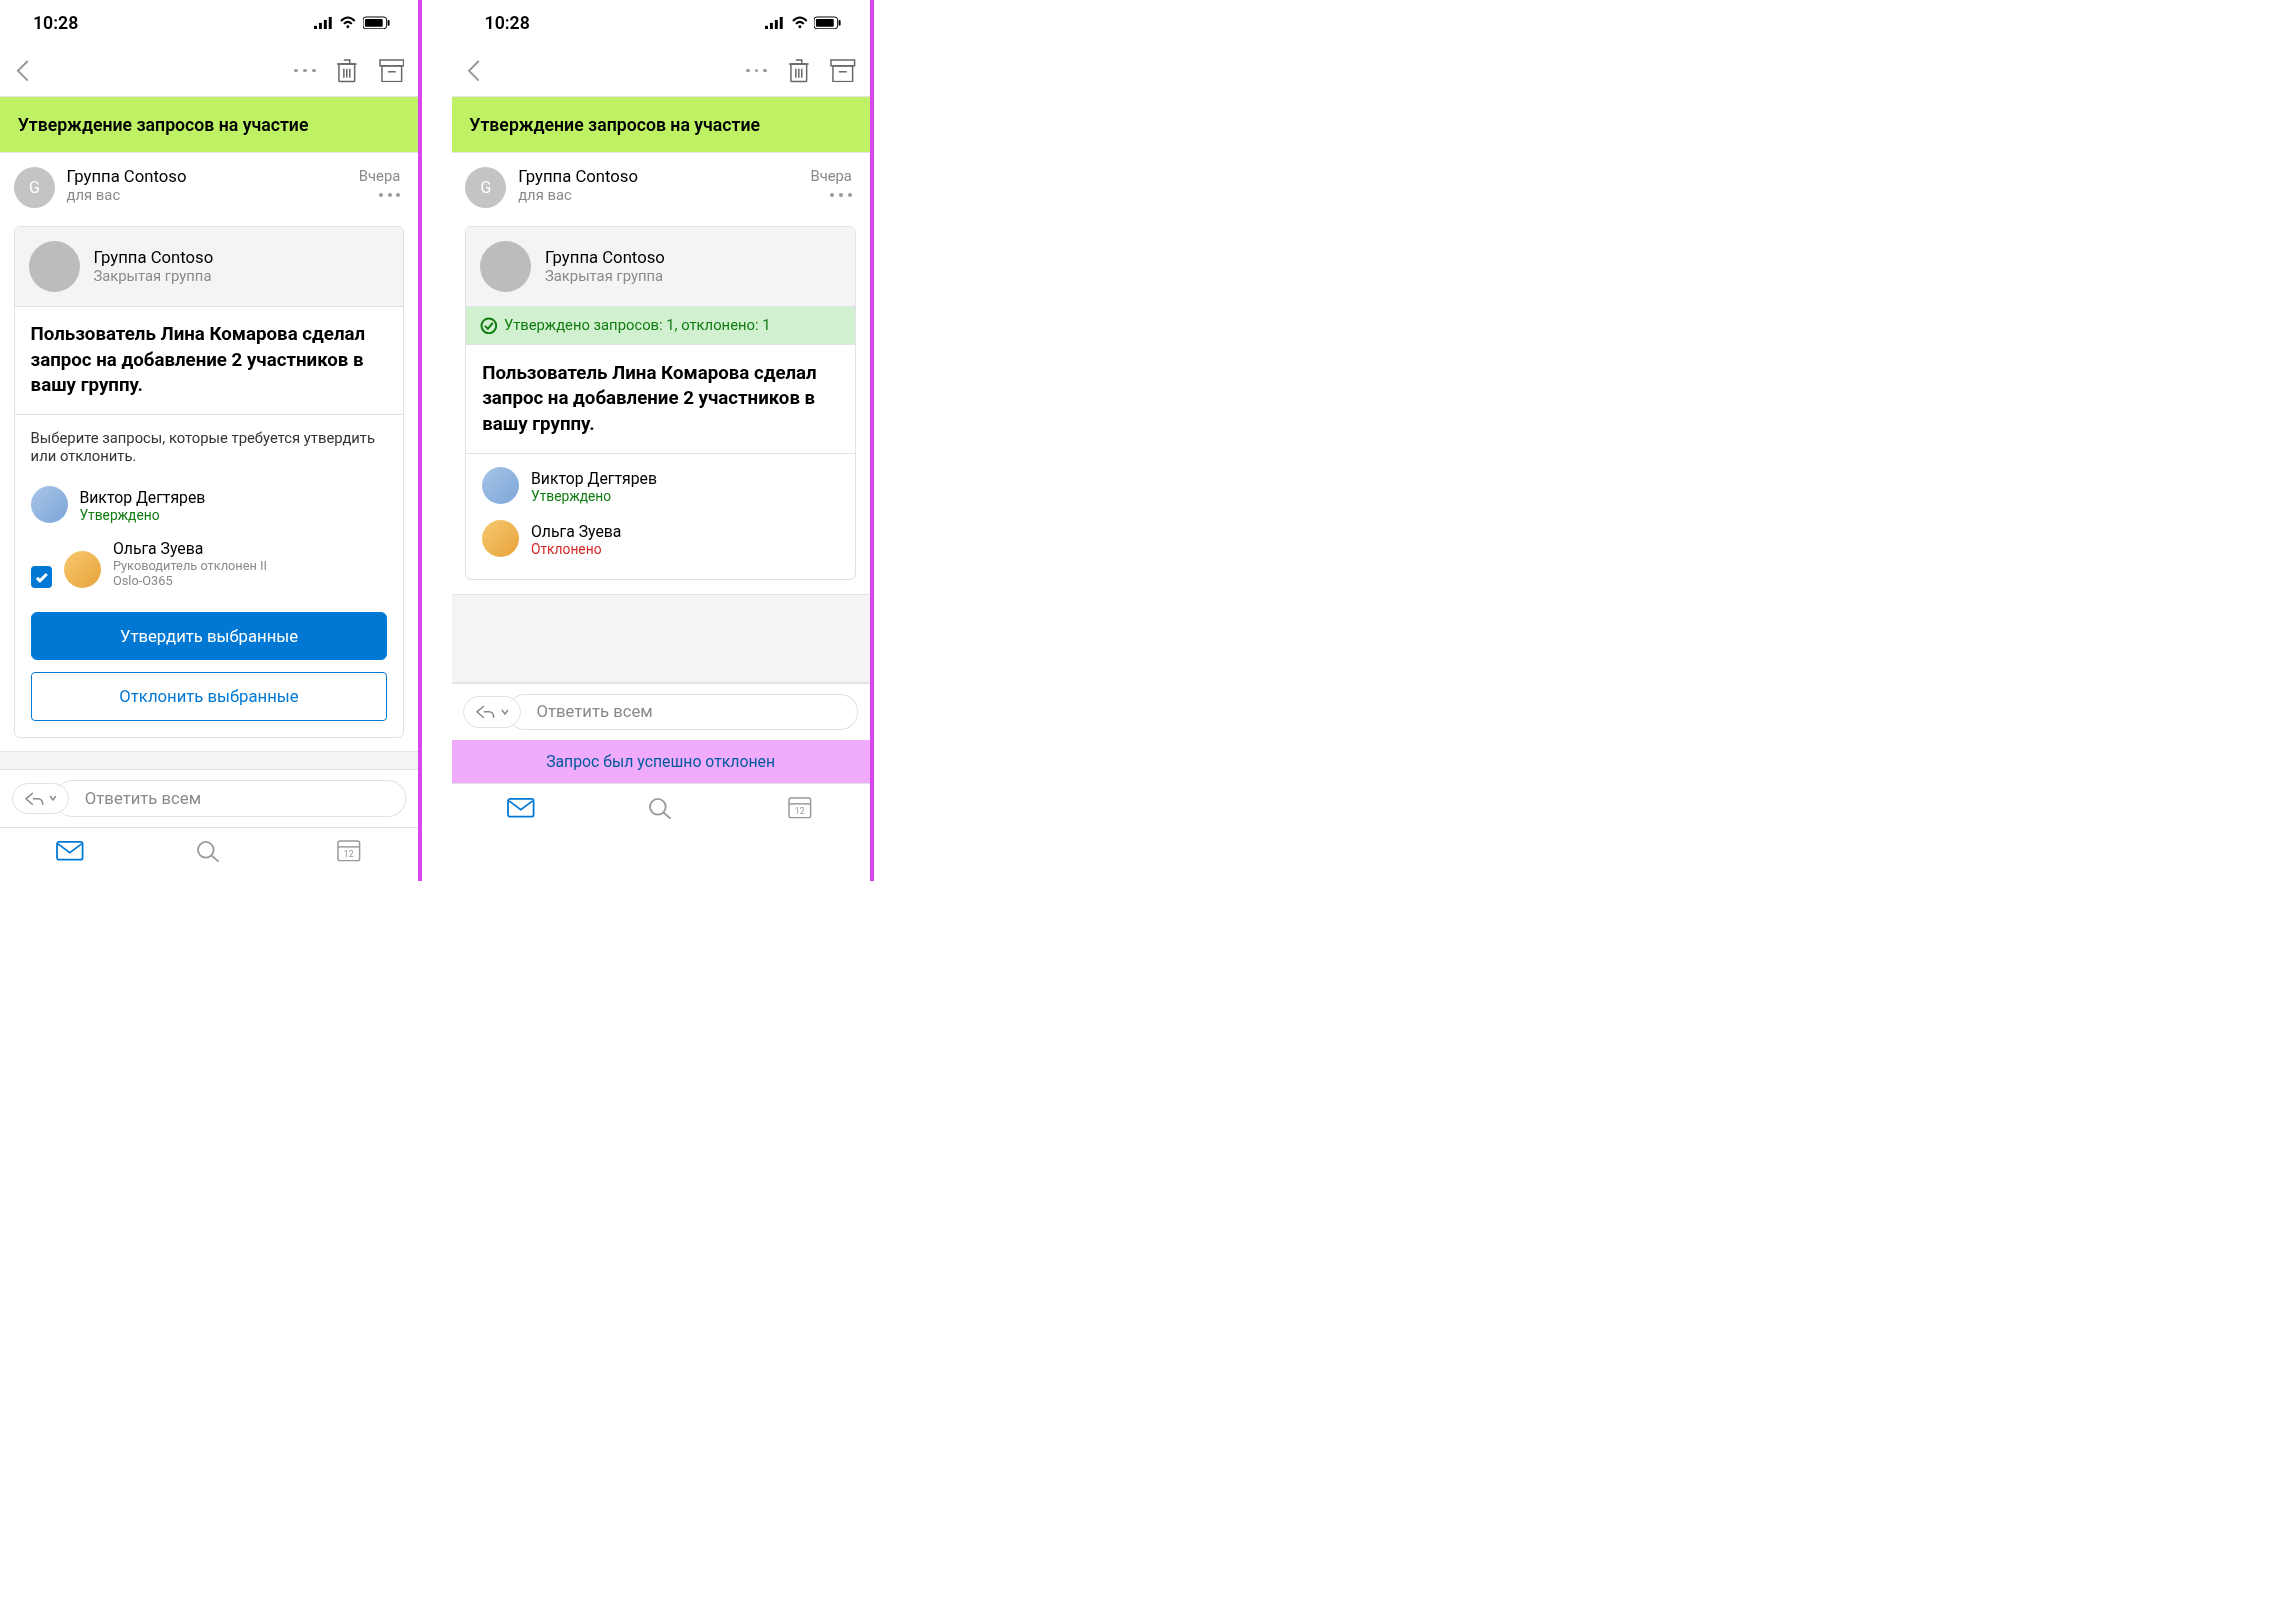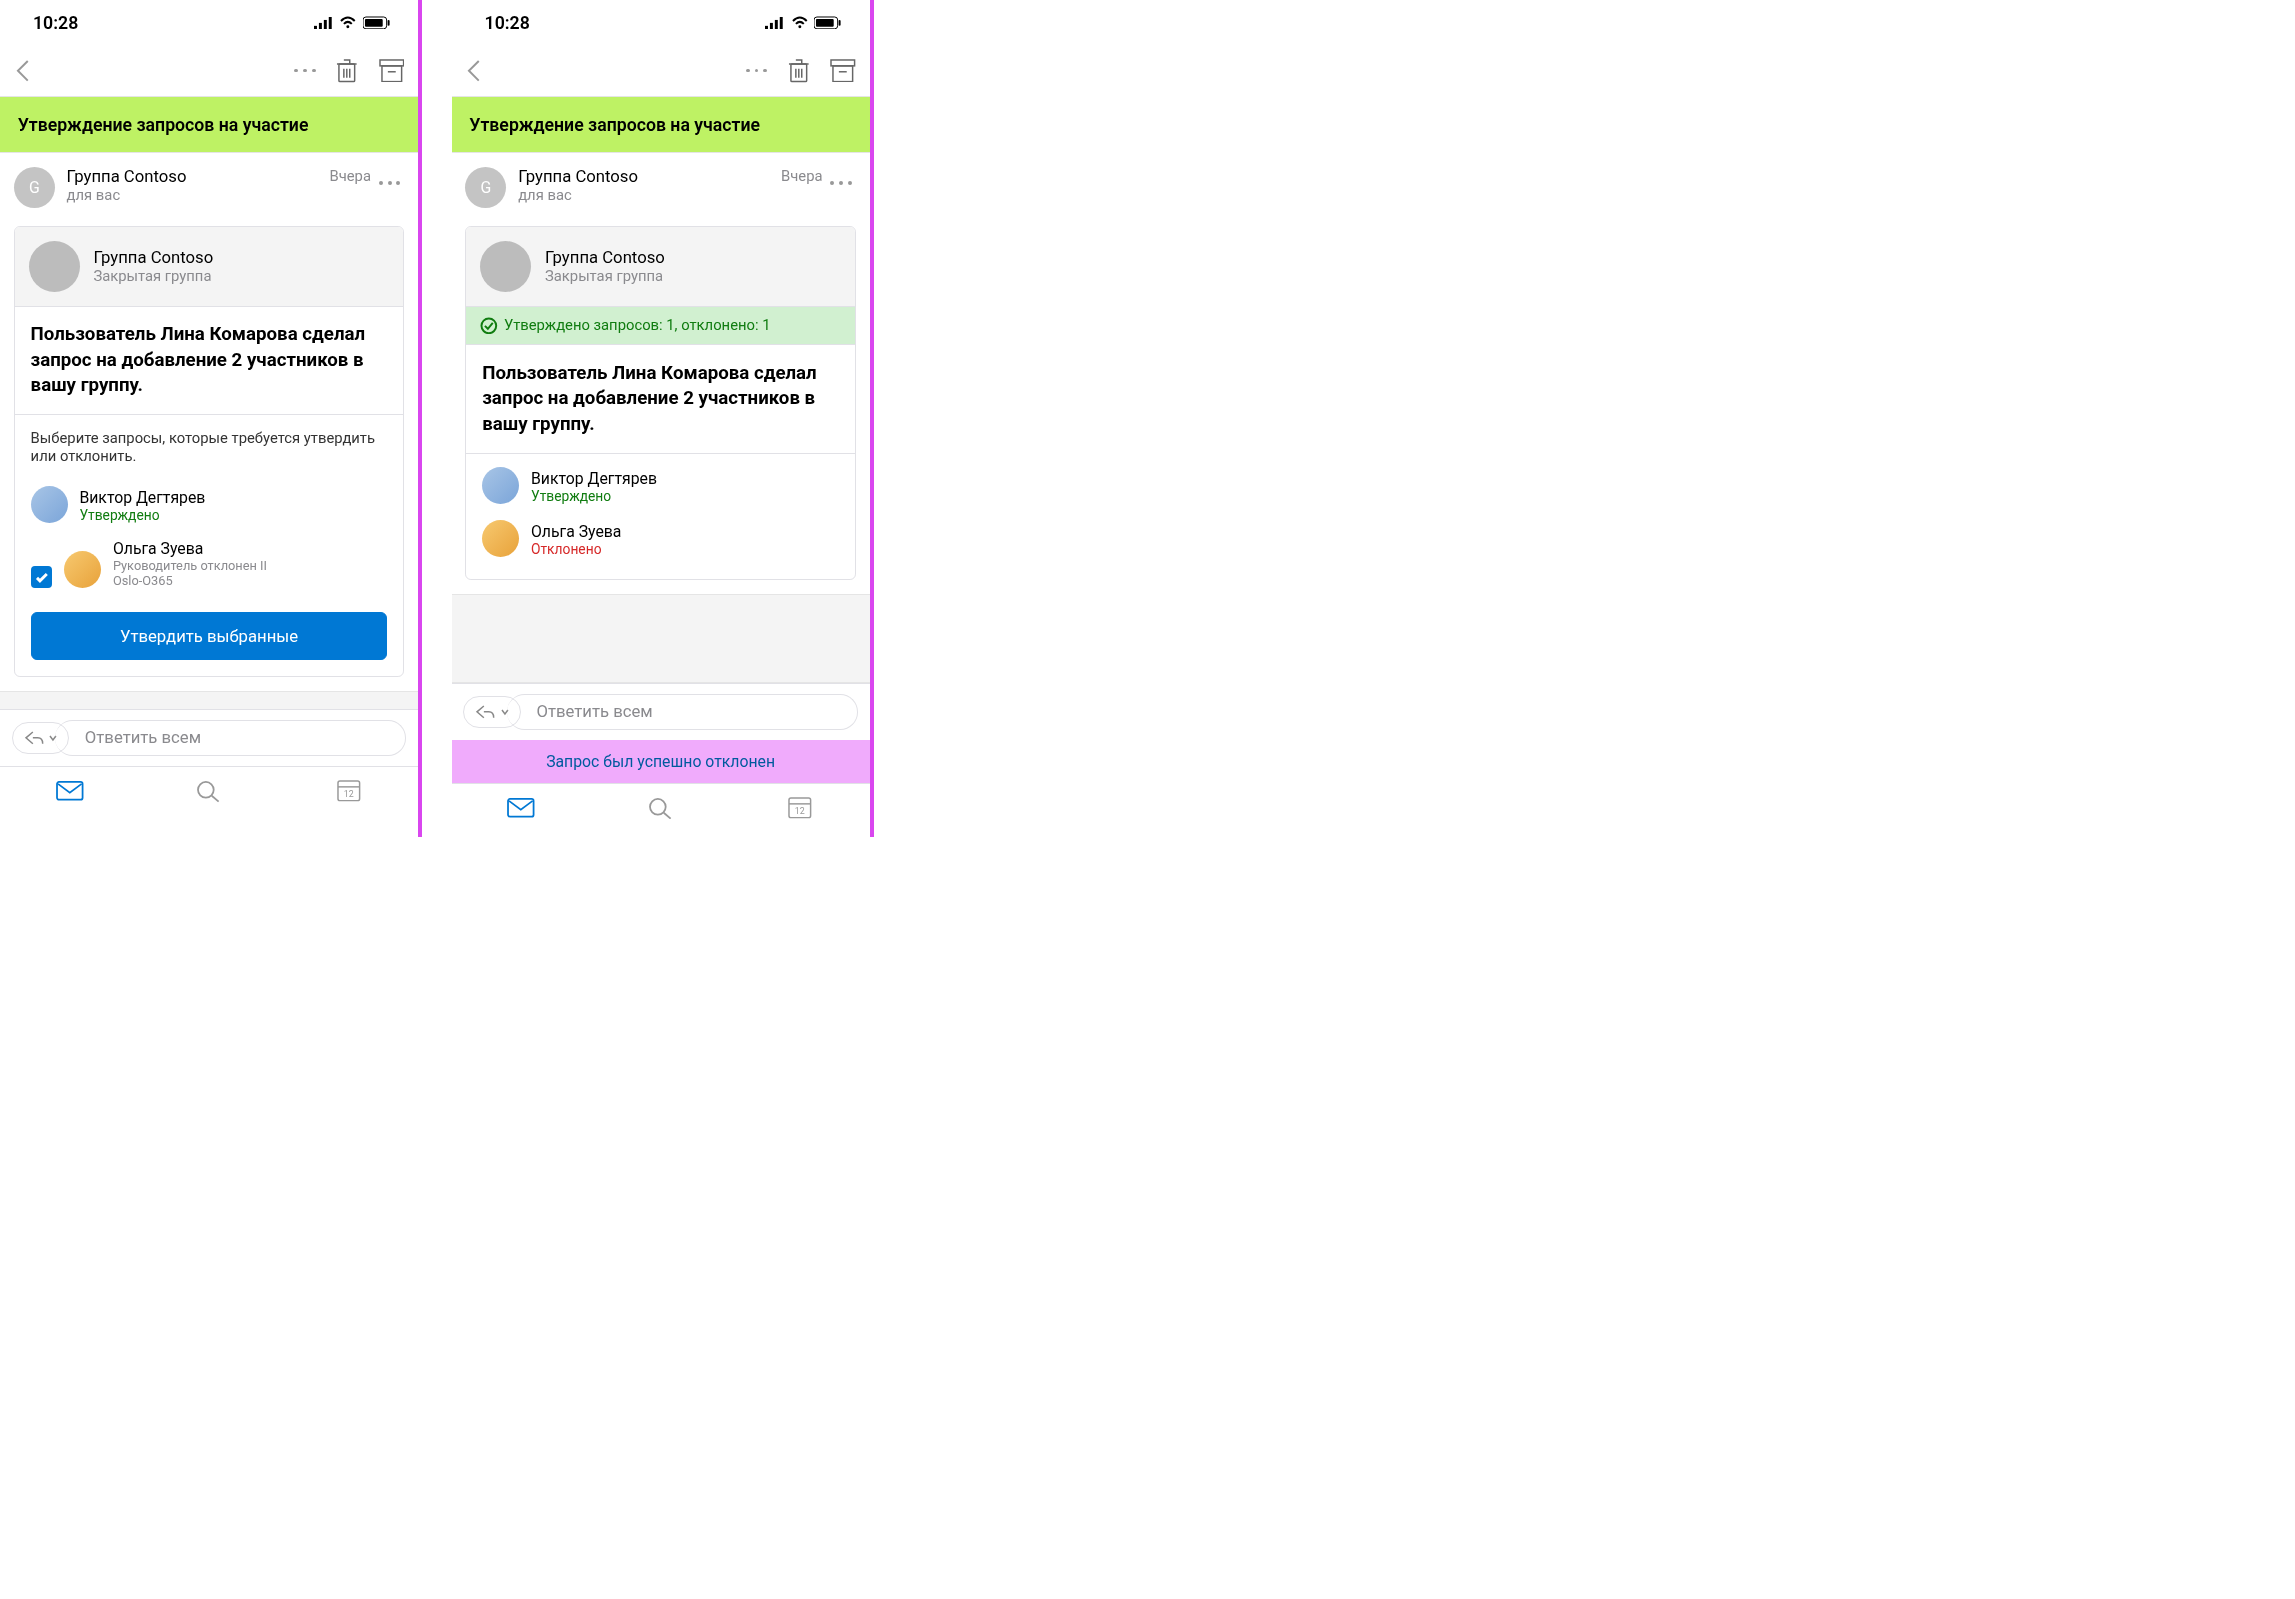--- a/index.html
+++ b/index.html
@@ -84,21 +84,21 @@
       align-items: center;
       justify-content: center;
       font-size: 15.8px;
       flex-shrink: 0;
     }
     .sender-info { flex: 1; }
     .sender-name { font-size: 16.7px; }
     .sender-sub { font-size: 14.8px; color: #8a8a8e; }
     .meta-col {
       display: flex;
-      flex-direction: row;
+      flex-direction: column;
       align-items: flex-end;
       gap: 7.9px;
     }
     .timestamp { font-size: 14.8px; color: #8a8a8e; }
     .card {
       margin: 7.9px 13.8px 13.8px;
       border: 1px solid #e1e1e6;
       border-radius: 5.9px;
       overflow: hidden;
       background: #fff;
@@ -326,20 +326,21 @@
         </div>
       <div class="avatar-p orange"></div>
       <div>
         <div class="p-name">Ольга Зуева</div>
         <div class="p-sub">Руководитель отклонен II</div>
         <div class="p-sub">Oslo-O365</div>
       </div>
     </div>
     <div class="actions-area">
       <div class="btn btn-primary">Утвердить выбранные</div>
+      <div class="btn btn-secondary">Отклонить выбранные</div>
     </div>
   </div>
 
   <div style="background:#f4f4f4;height:17.7px;border-top:1px solid #e5e5e5;"></div>
   <div class="reply-row">
     <div class="reply-icon-wrap">
       <svg width="21.7" height="17.7" viewBox="0 0 22 18" fill="none" stroke="#888" stroke-width="1.5">
           <path d="M10 3 L3 9 L10 15 M10 9 h5 q5 0 5 6"></path>
         </svg>
       <svg width="9.9" height="7.9" viewBox="0 0 10 8" fill="none" stroke="#888" stroke-width="1.5">

